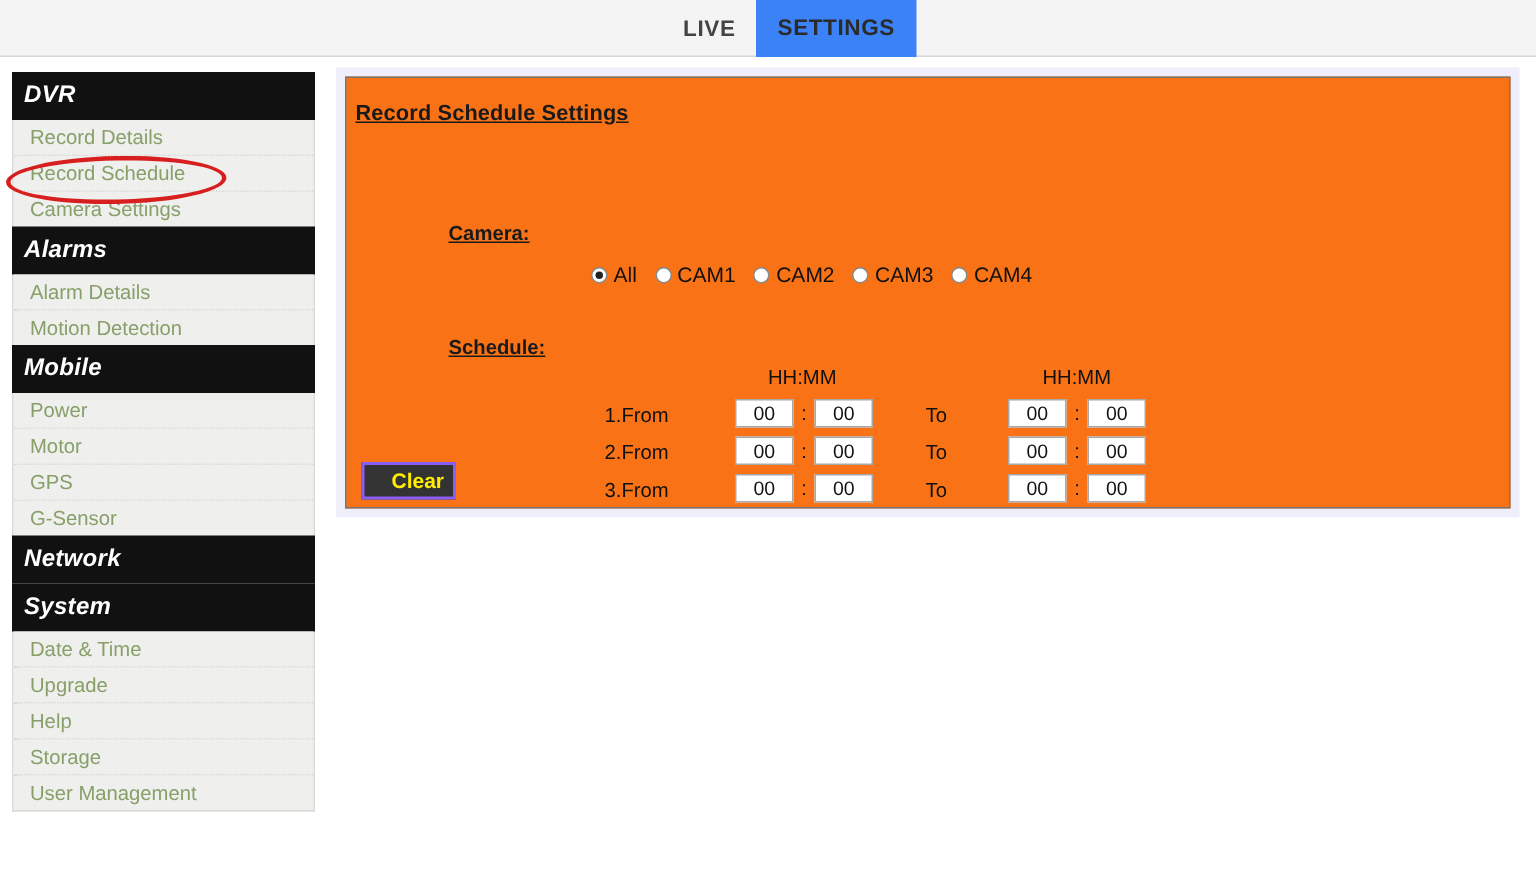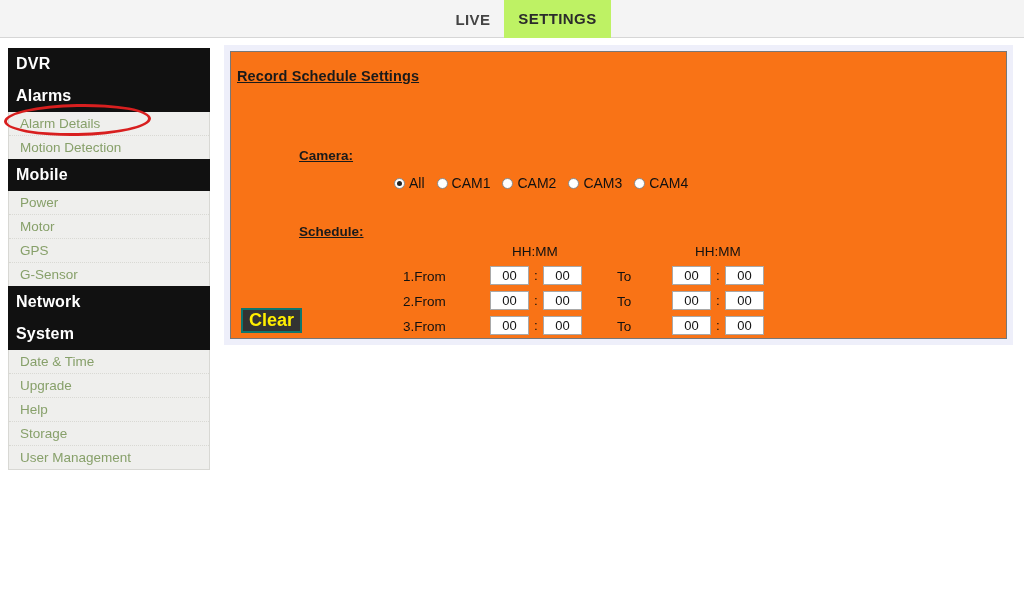--- a/index.html
+++ b/index.html
@@ -39,21 +39,21 @@
     color: #444444;
     letter-spacing: 0.4px;
     padding: 9px 14px 10px 14px;
     line-height: 16px;
     cursor: pointer;
     background: transparent;
     border: 0;
     box-sizing: border-box;
   }
   .tab.active {
-    background: #bef264;
+    background: #3b82f6;
     color: #2b2b2b;
     height: 38px;
     border-top: 1px solid transparent;
   }
 
   
   #sidebar {
     position: absolute;
     left: 8px; top: 48px;
     width: 202px;
@@ -65,20 +65,21 @@
   .sec-header {
     background: #111111;
     color: #ffffff;
     font-size: 16px;
     font-weight: bold;
     padding: 6px 0 7px 8px;
     line-height: 19px;
     letter-spacing: 0.2px;
     margin-left: -1px;
     margin-right: -1px;
+    font-style: italic;
   }
   .sec-list { background: #efefed; }
   .nav-item {
     font-size: 13.5px;
     color: #87a06a;
     padding: 4px 0 4px 11px;
     line-height: 15px;
     border-bottom: 1px dotted #d9d9d4;
     cursor: pointer;
   }
@@ -227,24 +228,24 @@
     position: absolute;
     left: 386px;
     top: 3px;
   }
 
   
   .btn {
     background: #333333;
     color: #ffee00;
     font-family: "Liberation Sans", sans-serif;
-    font-size: 18px;
+    font-size: 14px;
     font-weight: bold;
-    border: 2px solid #0f766e;
-    padding: 2px 6px 3px 6px;
+    border: 2px solid #8b5cf6;
+    padding: 2px 6px 3px 18px;
     line-height: 16px;
     cursor: pointer;
     box-sizing: border-box;
     display: inline-block;
   }
   #clear-btn {
     position: absolute;
     left: 10px;
     top: 256px;
   }
@@ -270,20 +271,25 @@
 <div id="topbar">
   <div id="tabstrip">
     <button class="tab">LIVE</button>
     <button class="tab active">SETTINGS</button>
   </div>
 </div>
 
 <div id="sidebar">
 
   <div class="sec-header">DVR</div>
+  <div class="sec-list">
+    <div class="nav-item">Record Details</div>
+    <div class="nav-item">Record Schedule</div>
+    <div class="nav-item">Camera Settings</div>
+  </div>
 
   <div class="sec-header">Alarms</div>
   <div class="sec-list">
     <div class="nav-item">Alarm Details</div>
     <div class="nav-item">Motion Detection</div>
   </div>
 
   <div class="sec-header">Mobile</div>
   <div class="sec-list">
     <div class="nav-item">Power</div>

